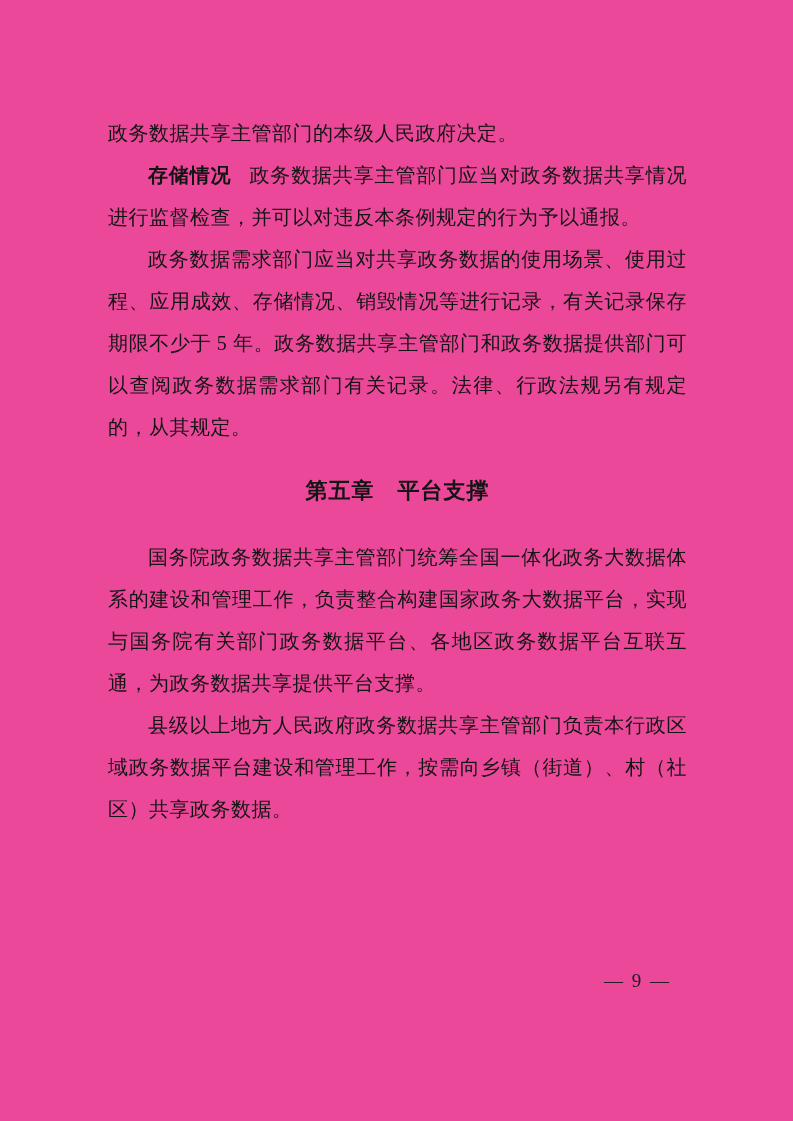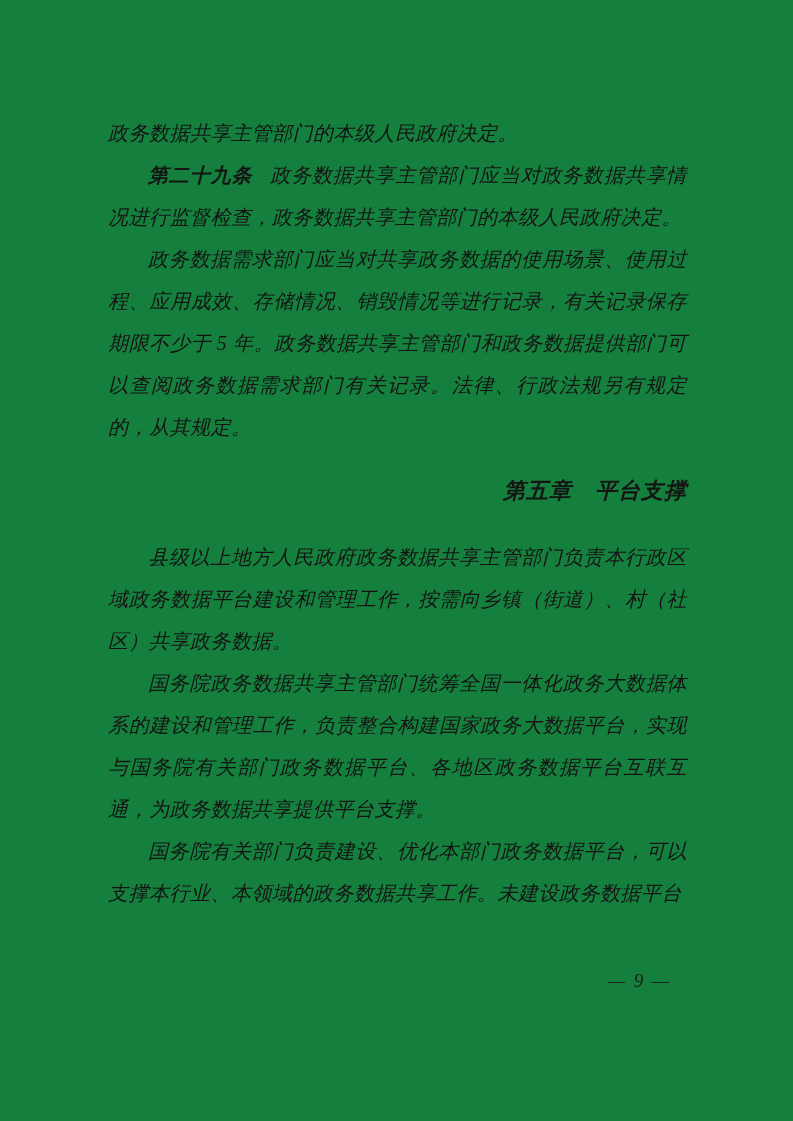--- a/index.html
+++ b/index.html
@@ -5,27 +5,26 @@
   html, body {
     margin: 0;
     padding: 0;
     background: #ffffff;
   }
   .sheet {
     position: relative;
     width: 793px;
     height: 1121px;
     margin: 0 auto;
-    background: #15803d;
+    background: #ec4899;
     box-sizing: border-box;
     padding: 112px 106px 0 108px;
     overflow: hidden;
     font-family: "Liberation Serif", "DejaVu Serif", serif;
     color: #141414;
-    font-style: italic;
   }
   .para {
     margin: 0;
     font-size: 20px;
     line-height: 42px;
     text-align: justify;
     text-indent: 2em;
     letter-spacing: 0.5px;
     word-break: break-all;
   }
@@ -34,48 +33,47 @@
   }
   .lead {
     font-weight: bold;
     margin-right: 0.9em;
   }
   .chapter-heading {
     margin: 22px 0 24px 0;
     font-size: 22px;
     line-height: 42px;
     font-weight: bold;
-    text-align: right;
+    text-align: center;
     letter-spacing: 1px;
   }
   .page-number {
     position: absolute;
     right: 122px;
     top: 970px;
     font-size: 19px;
     letter-spacing: 2px;
     color: #1c1c1c;
     white-space: nowrap;
   }
 </style>
 </head>
 <body>
 
 <div class="sheet">
 
   <p class="para no-indent">政务数据共享主管部门的本级人民政府决定。</p>
 
-  <p class="para"><span class="lead">第二十九条</span><span>政务数据共享主管部门应当对政务数据共享情况进行监督检查，政务数据共享主管部门的本级人民政府决定。</span></p>
+  <p class="para"><span class="lead">存储情况</span><span>政务数据共享主管部门应当对政务数据共享情况进行监督检查，并可以对违反本条例规定的行为予以通报。</span></p>
 
   <p class="para">政务数据需求部门应当对共享政务数据的使用场景、使用过程、应用成效、存储情况、销毁情况等进行记录，有关记录保存期限不少于 5 年。政务数据共享主管部门和政务数据提供部门可以查阅政务数据需求部门有关记录。法律、行政法规另有规定的，从其规定。</p>
 
   <h2 class="chapter-heading">第五章　平台支撑</h2>
 
 
+  <p class="para">国务院政务数据共享主管部门统筹全国一体化政务大数据体系的建设和管理工作，负责整合构建国家政务大数据平台，实现与国务院有关部门政务数据平台、各地区政务数据平台互联互通，为政务数据共享提供平台支撑。</p>
+
   <p class="para">县级以上地方人民政府政务数据共享主管部门负责本行政区域政务数据平台建设和管理工作，按需向乡镇（街道）、村（社区）共享政务数据。</p>
 
-  <p class="para">国务院政务数据共享主管部门统筹全国一体化政务大数据体系的建设和管理工作，负责整合构建国家政务大数据平台，实现与国务院有关部门政务数据平台、各地区政务数据平台互联互通，为政务数据共享提供平台支撑。</p>
-
-  <p class="para">国务院有关部门负责建设、优化本部门政务数据平台，可以支撑本行业、本领域的政务数据共享工作。未建设政务数据平台</p>
 
   <div class="page-number">— 9 —</div>
 
 </div>
 
 </body></html>

